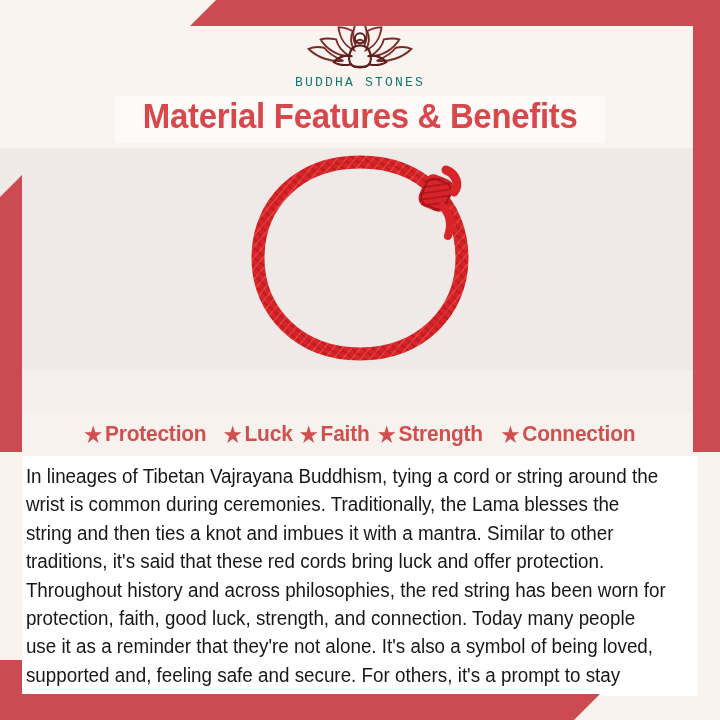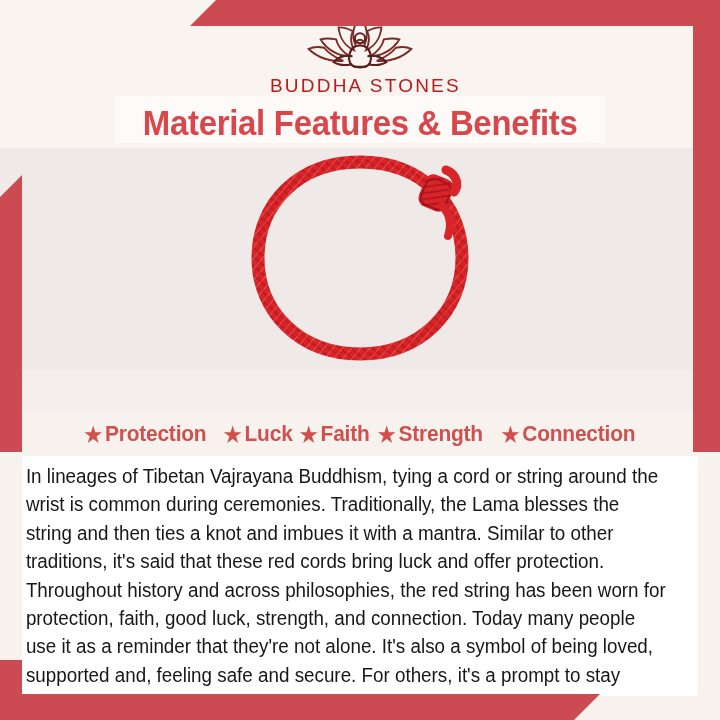--- a/index.html
+++ b/index.html
@@ -83,38 +83,38 @@
     width: 180px;
     text-align: center;
   }
   .logo-mark {
     width: 120px;
     height: 62px;
     margin: 0 auto;
     display: block;
   }
   .logo-text {
-    font-family: Liberation Sans, sans-serif;
-    font-size: 19px;
+    font-family: Liberation Mono, monospace;
+    font-size: 13px;
     letter-spacing: 2.2px;
-    color: #b91c1c;
+    color: #0f766e;
     margin-top: 1px;
     white-space: nowrap;
   }
 
   
   .title-banner {
     position: absolute;
     top: 96px;
     left: 115px;
     width: 490px;
     height: 47px;
     background: #fdfaf7;
     display: flex;
-    align-items: flex-end;
+    align-items: flex-start;
     justify-content: center;
   }
   .title-text {
     font-size: 35px;
     font-weight: bold;
     color: #d8474c;
     letter-spacing: -0.3px;
     transform: scaleX(0.94);
     white-space: nowrap;
   }

